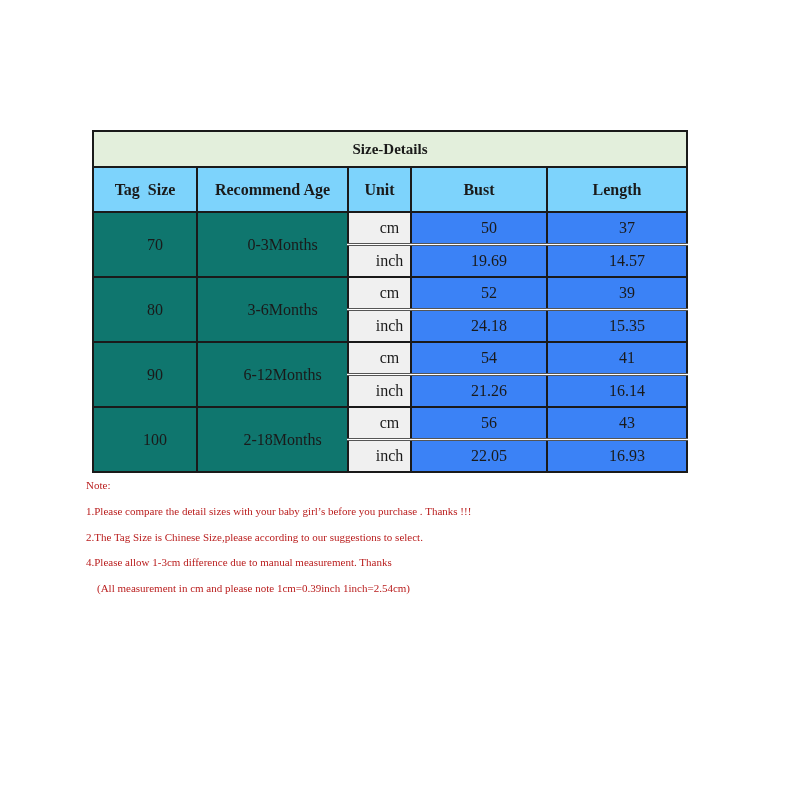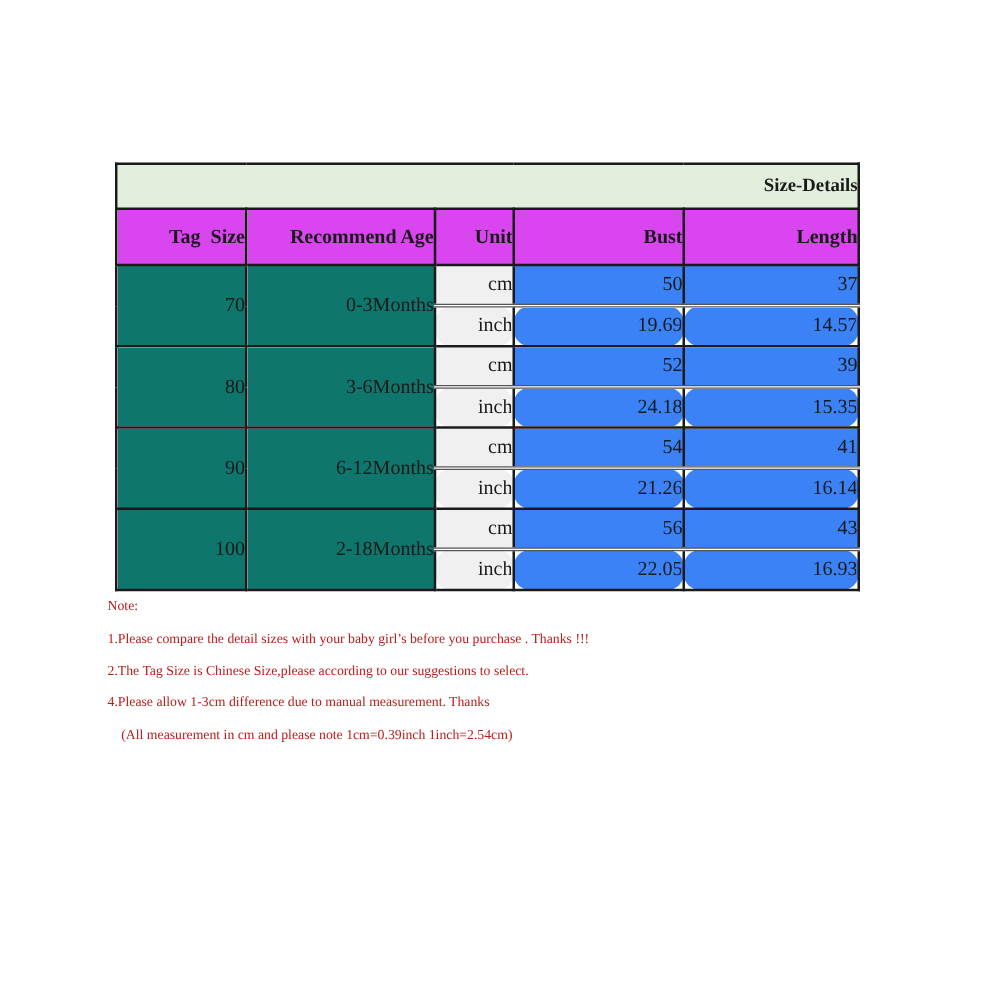--- a/index.html
+++ b/index.html
@@ -1,29 +1,29 @@
 <!DOCTYPE html>
 <html><head>
 <meta charset="utf-8">
 <style>
   html, body { margin: 0; padding: 0; background: #ffffff; }
   body { width: 800px; height: 800px; position: relative; overflow: hidden;
          font-family: "Liberation Serif", "DejaVu Serif", serif; }
   .size-table { position: absolute; left: 92px; top: 130px; width: 594px;
                 border-collapse: collapse; table-layout: fixed; color: #1a1a1a; }
-  .size-table td, .size-table th { border: 2px solid #1a1a1a; text-align: right;
+  .size-table td, .size-table th { border: 2px solid #1a1a1a; text-align: center;
                 vertical-align: middle; padding: 0; overflow: hidden; white-space: nowrap; }
   .title-row th { height: 34px; background: #e3efdc; font-weight: bold; font-size: 15px; }
-  .head-row th { height: 43px; background: #d946ef; font-weight: bold; font-size: 16px; }
+  .head-row th { height: 43px; background: #7dd3fc; font-weight: bold; font-size: 16px; }
   .green { background: #0f766e; font-size: 16px; }
   .unit { background: #f0f0f0; font-size: 16px; }
   .val { background: #3b82f6; font-size: 16px; }
   .data-row td { height: 30px; padding-left: 20px; }
   .data-row.top td.unit, .data-row.top td.val { border-bottom: 3px double #555; }
-  .data-row.bottom td.unit, .data-row.bottom td.val { border-top: 3px double #555; border-radius: 13px; }
+  .data-row.bottom td.unit, .data-row.bottom td.val { border-top: 3px double #555; }
   .notes { position: absolute; left: 86px; top: 475px; color: #b91c1c; font-size: 11px;
            font-family: "Liberation Serif", "DejaVu Serif", serif; }
   .notes .line { height: 25.8px; line-height: 20px; white-space: nowrap; }
   .notes .indent { padding-left: 11px; }
 </style>
 </head>
 <body>
 
 <table class="size-table">
   <colgroup>

